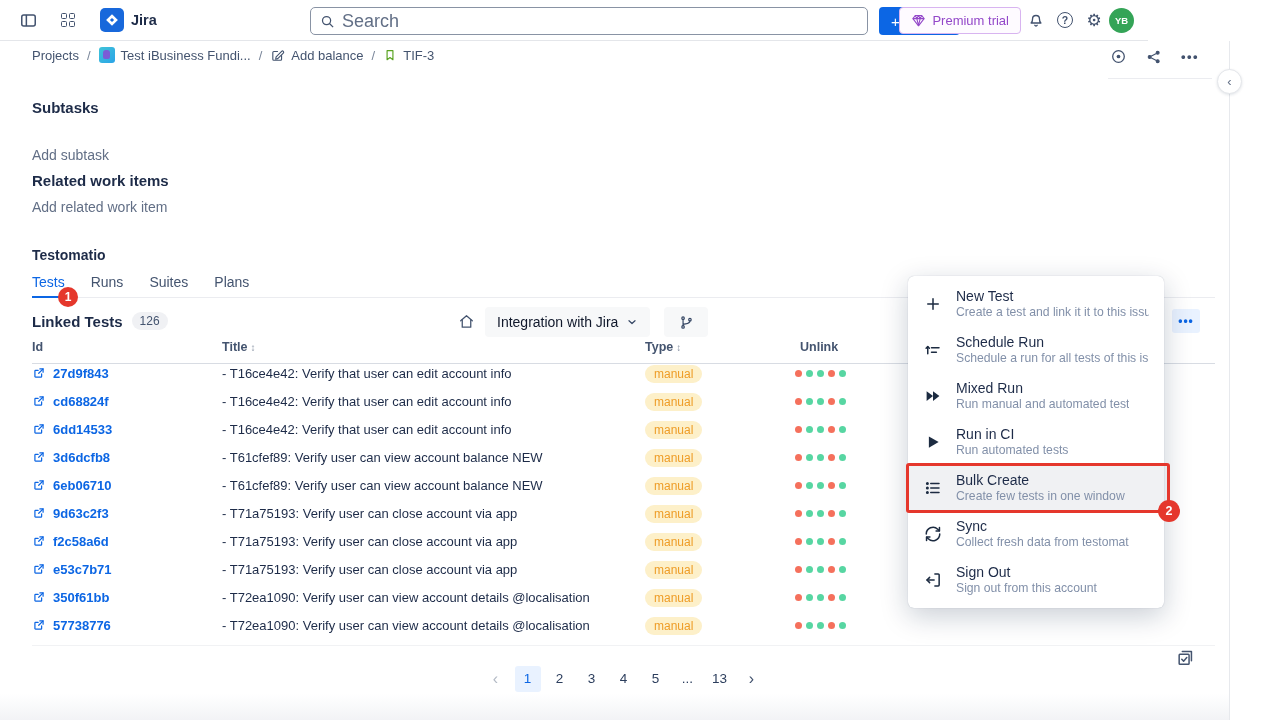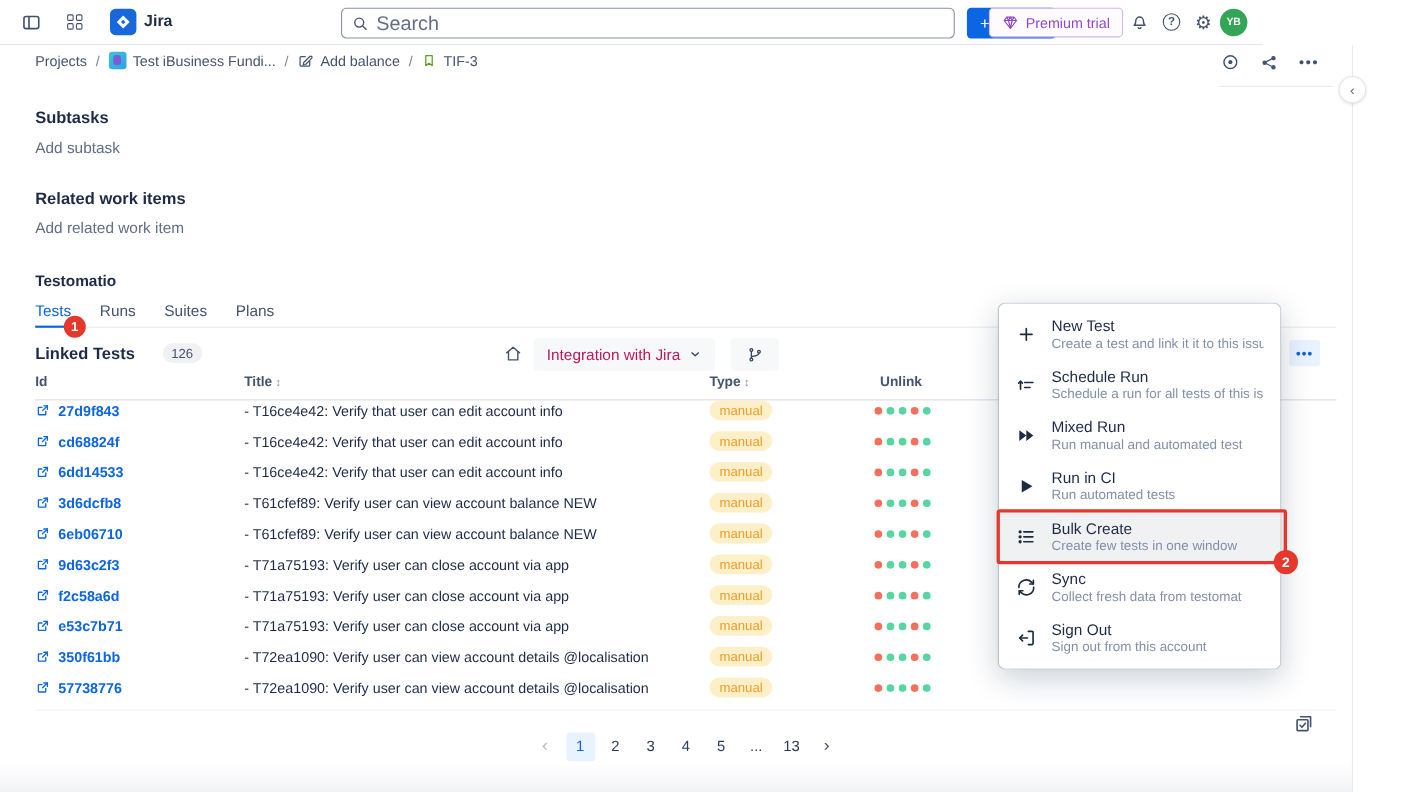--- a/index.html
+++ b/index.html
@@ -71,24 +71,24 @@
     border-bottom:1px solid var(--line); display:flex; gap:26px; overflow:visible; }
   .tab{ position:relative; font-size:14px; color:var(--grey); font-weight:500; padding-bottom:7px; cursor:pointer;}
   .tab.active{ color:var(--blue); border-bottom:2px solid var(--blue); margin-bottom:-1px; }
   .step-badge{ background:var(--red); color:#fff; border-radius:50%; display:flex; align-items:center;
     justify-content:center; font-weight:700; z-index:8; }
   .tab-step{ position:absolute; left:26px; top:13px; width:20px; height:20px; font-size:12px; }
 
   
   .lt-bar{ position:absolute; left:32px; top:306px; width:1183px; height:32px; }
   .lt-title{ position:absolute; left:0; top:6px; font-size:15px; font-weight:600; color:#1d2b48; display:flex; align-items:center; gap:9px;}
-  .count-pill{ background:#f0f1f4; color:#44546f; font-size:12px; font-weight:500; border-radius:9px; padding:2px 8px;margin-left:16px; }
+  .count-pill{ background:#f0f1f4; color:#44546f; font-size:12px; font-weight:500; border-radius:9px; padding:2px 8px; }
   .home-ic{ position:absolute; left:426px; top:7px; color:#44546f; cursor:pointer;}
   .selector{ position:absolute; left:453px; top:1px; height:30px; background:#f7f8f9; border-radius:4px;
-    display:flex; align-items:center; gap:8px; padding:0 12px; font-size:14px; color:#be185d; cursor:pointer;}
+    display:flex; align-items:center; gap:8px; padding:0 12px; font-size:14px; color:#0f172a; cursor:pointer;}
   .branch-pill{ position:absolute; left:632px; top:1px; width:44px; height:30px; background:#f7f8f9; border-radius:4px;
     display:flex; align-items:center; justify-content:center; color:#344563; cursor:pointer;}
   .paren{ position:absolute; left:1114px; top:5px; font-size:15px; color:#44546f; }
   .lt-more{ position:absolute; left:1140px; top:3px; width:28px; height:24px; background:#e9f2ff; border:none;
     border-radius:3px; color:var(--blue); font-weight:700; letter-spacing:1px; font-size:12px; cursor:pointer; font-family:inherit;}
 
   
   .thead{ position:absolute; left:32px; top:340px; width:1183px; display:grid;
     grid-template-columns:190px 423px 155px 1fr; font-size:12.5px; font-weight:700; color:#44546f;
     padding-bottom:9px; border-bottom:1px solid #d8dce3; }
@@ -235,21 +235,21 @@
     <path d="M7.5 10.9l8-4.2M7.5 13.1l8 4.2" fill="none"></path>
   </svg>
   <span class="dots">•••</span>
 </div>
 <div class="mini-divider"></div>
 
 <div class="vdivider"></div>
 <div class="collapse-btn">‹</div>
 
 <div class="h-sub" style="top:99px;">Subtasks</div>
-<div class="ghost-action" style="top:126px;text-align:right;">Add subtask</div>
+<div class="ghost-action" style="top:147px;text-align:right;">Add subtask</div>
 
 <div class="h-sub" style="top:172px;">Related work items</div>
 <div class="ghost-action" style="top:199px;">Add related work item</div>
 
 <div class="h-sub" style="top:247px; font-size:14px;">Testomatio</div>
 
 <div class="tabs">
     <div class="tab active"><span>Tests</span><div class="step-badge tab-step">1</div></div>
     <div class="tab"><span>Runs</span></div>
     <div class="tab"><span>Suites</span></div>

